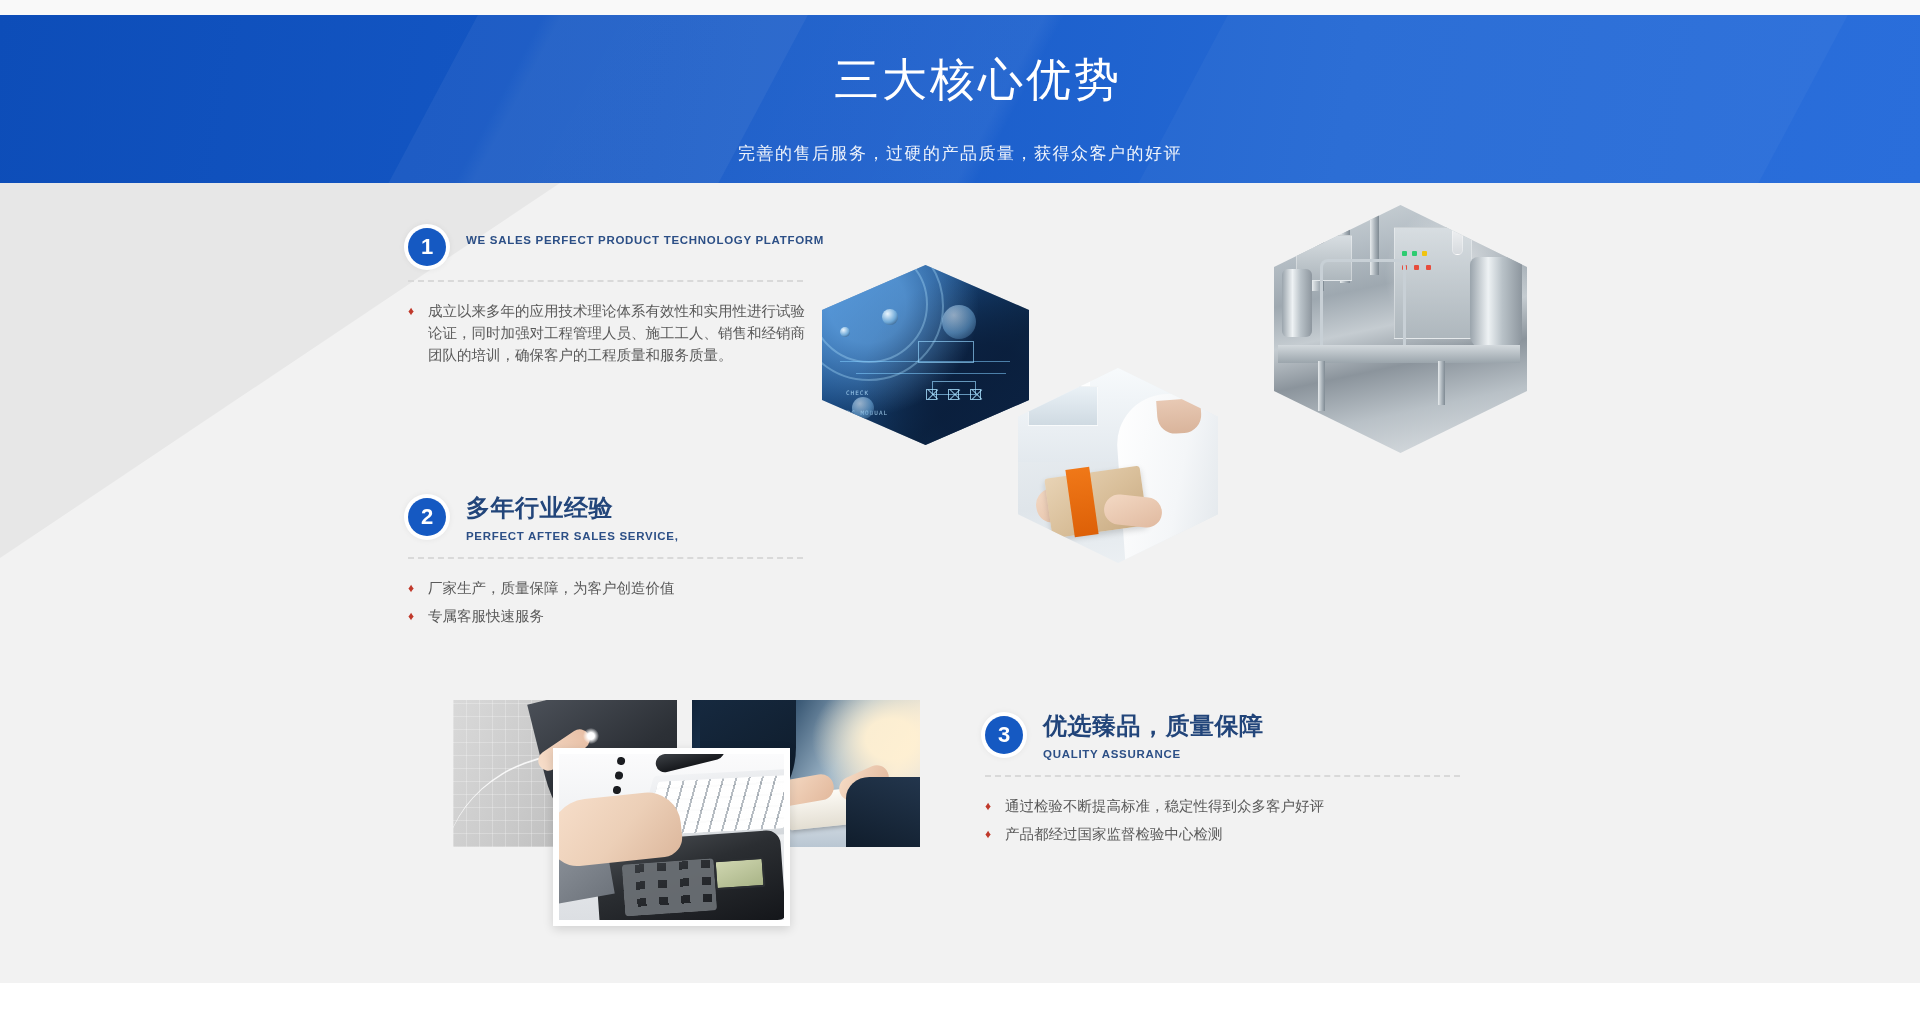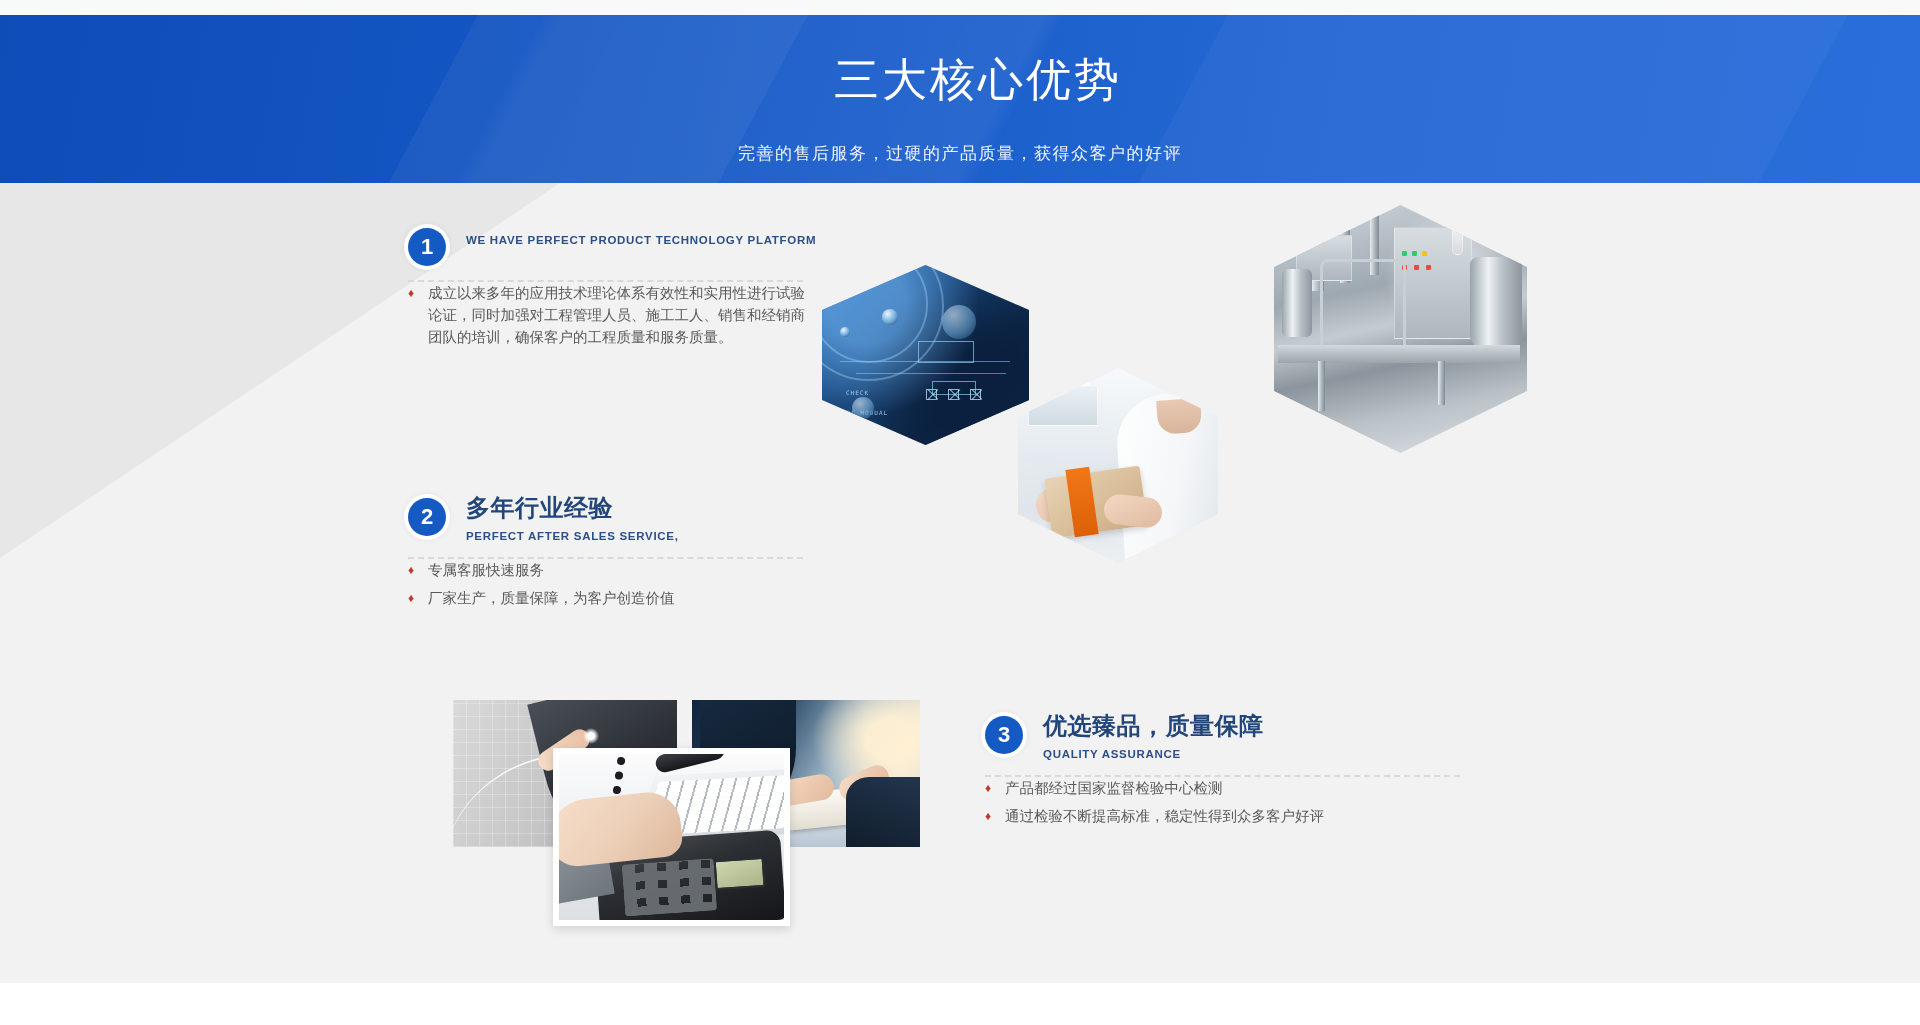--- a/index.html
+++ b/index.html
@@ -135,20 +135,21 @@
     line-height: 1.1;
     white-space: nowrap;
   }
   .divider {
     margin-top: 14px;
     height: 0;
     border-top: 2px dashed #d9d9d9;
   }
   ul.bullets {
     list-style: none;
+    margin-top: 18px;
   }
   ul.bullets li {
     position: relative;
     padding-left: 20px;
     color: #5a5a5a;
     font-size: 14.5px;
     line-height: 22px;
     margin-bottom: 6px;
   }
   ul.bullets li::before {
@@ -487,56 +488,56 @@
   </div>
 
   <div class="content-bg">
     <div class="corner-wedge"></div>
   </div>
 
   <div class="feature" id="feature-1">
     <div class="feature-head">
       <div class="badge">1</div>
       <div class="head-texts">
-        <div class="feat-sub">WE HAVE PERFECT PRODUCT TECHNOLOGY PLATFORM</div>
+        <div class="feat-sub">WE SALES PERFECT PRODUCT TECHNOLOGY PLATFORM</div>
       </div>
     </div>
     <div class="divider"></div>
     <ul class="bullets">
       <li>成立以来多年的应用技术理论体系有效性和实用性进行试验论证，同时加强对工程管理人员、施工工人、销售和经销商团队的培训，确保客户的工程质量和服务质量。</li>
     </ul>
   </div>
 
   <div class="feature" id="feature-2">
     <div class="feature-head">
       <div class="badge">2</div>
       <div class="head-texts">
         <div class="feat-title">多年行业经验</div>
         <div class="feat-sub">PERFECT AFTER SALES SERVICE,</div>
       </div>
     </div>
     <div class="divider"></div>
     <ul class="bullets">
+      <li>厂家生产，质量保障，为客户创造价值</li>
       <li>专属客服快速服务</li>
-      <li>厂家生产，质量保障，为客户创造价值</li>
     </ul>
   </div>
 
   <div class="feature" id="feature-3">
     <div class="feature-head">
       <div class="badge">3</div>
       <div class="head-texts">
         <div class="feat-title">优选臻品，质量保障</div>
         <div class="feat-sub">QUALITY ASSURANCE</div>
       </div>
     </div>
     <div class="divider"></div>
     <ul class="bullets">
+      <li>通过检验不断提高标准，稳定性得到众多客户好评</li>
       <li>产品都经过国家监督检验中心检测</li>
-      <li>通过检验不断提高标准，稳定性得到众多客户好评</li>
     </ul>
   </div>
 
   <div class="hex" id="hex-equipment">
     <div class="eq-pillar" style="left:38px;top:0;width:12px;height:86px;"></div>
     <div class="eq-pillar" style="left:66px;top:0;width:10px;height:78px;"></div>
     <div class="eq-pillar" style="left:96px;top:0;width:9px;height:70px;"></div>
     <div class="eq-panel" style="left:22px;top:30px;width:56px;height:46px;"></div>
     <div class="eq-panel" style="left:120px;top:22px;width:78px;height:112px;"></div>
     <div class="eq-led" style="left:128px;top:46px;background:#2ecc71;"></div>

